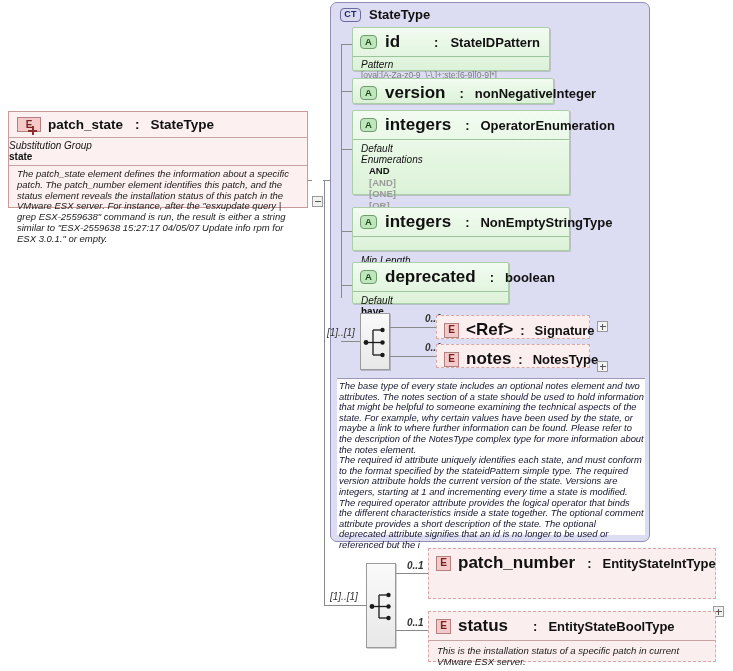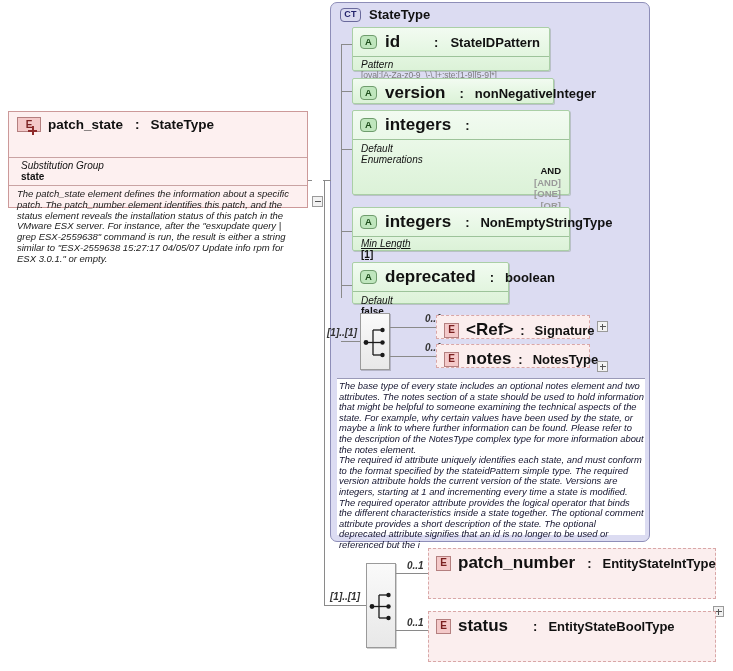--- a/index.html
+++ b/index.html
@@ -36,21 +36,21 @@
   .etype{font-size:13px;font-weight:bold;color:#111;white-space:nowrap;}
 
   
   .attrbox{background:linear-gradient(180deg,#f2fbf1 0%,#e4f6e1 60%,#dcf2d8 100%);
            border:1px solid #aacfa6;box-sizing:border-box;
            border-radius:2px;box-shadow:1px 1px 0 rgba(120,140,120,.35);}
   .attrbox .title-row{padding:4px 9px 4px 7px;gap:8px;}
   .attrbox .propgrid{border-top:1px solid #9dc39a;color:#111;}
   .attrbox .propgrid .k{font-style:italic;min-width:70px;}
   .attrbox .propgrid .v{font-weight:bold;}
-  .enumlist{font-size:9.5px;color:#9a9a9a;font-weight:bold;line-height:11.5px;text-align:right;}
+  .enumlist{font-size:9.5px;color:#9a9a9a;font-weight:bold;line-height:11.5px;}
   .enumlist .first{color:#111;}
 
   
   .ct-container{background:#dcdcf2;border:1px solid #8e8eb8;border-radius:7px;
                 box-sizing:border-box;}
   .ct-label{font-size:13px;font-weight:bold;color:#111;}
 
   .inner-white{background:#ffffff;box-sizing:border-box;}
 
   
@@ -58,21 +58,21 @@
           border:1px solid #9a9a9a;box-sizing:border-box;
           box-shadow:1px 1px 0 rgba(0,0,0,.18);}
 
   
   .expander{width:11px;height:11px;background:#f2f2f2;border:1px solid #9a9a9a;
             box-sizing:border-box;position:relative;}
   .expander:before{content:"";position:absolute;left:1.5px;top:4px;width:6px;height:1px;background:#555;}
   .expander.plus:after{content:"";position:absolute;top:1.5px;left:4px;height:6px;width:1px;background:#555;}
 
   .card-label{font-size:10px;font-style:italic;font-weight:bold;color:#333;}
-  .occ{font-size:10px;font-style:italic;font-weight:bold;color:#333;}
+  .occ{font-size:10px;font-style:italic;font-weight:normal;color:#333;}
 
   .line{background:#8a8a8a;}
   .vline{width:1px;}
   .hline{height:1px;}
 </style>
 </head>
 <body>
 
 <div class="abs ct-container" style="left:330px;top:2px;width:320px;height:540px;"></div>
 
@@ -86,40 +86,41 @@
 <div class="abs line hline" style="left:341px;top:44px;width:11px;"></div>
 <div class="abs attrbox" style="left:352px;top:27px;width:198px;height:44px;">
   <div class="title-row">
     <span class="badge badge-a">A</span>
     <span class="ename">id</span>
     <span class="etype" style="margin-left:auto;margin-right:4px;">:</span>
     <span class="etype">StateIDPattern</span>
   </div>
   <div class="propgrid" style="padding-top:2px;">
     <span class="k" style="min-width:34px;">Pattern</span>
-    <span class="v" style="font-weight:normal;font-size:8.6px;color:#7c7c7c;letter-spacing:-0.1px;">[oval:[A-Za-z0-9_\-\.]+:ste:[1-9][5-9]*]</span>
+    <span class="v" style="font-weight:normal;font-size:8.6px;color:#7c7c7c;letter-spacing:-0.1px;">[oval:[A-Za-z0-9_\-\.]+:ste:[6-9][0-9]*]</span>
   </div>
 </div>
 
 <div class="abs line hline" style="left:341px;top:91px;width:11px;"></div>
 <div class="abs attrbox" style="left:352px;top:78px;width:202px;height:26px;">
   <div class="title-row" style="padding-top:4px;">
     <span class="badge badge-a">A</span>
     <span class="ename">version</span>
     <span class="etype" style="margin-left:6px;margin-right:3px;">:</span>
     <span class="etype">nonNegativeInteger</span>
   </div>
 </div>
 
 <div class="abs line hline" style="left:341px;top:149px;width:11px;"></div>
 <div class="abs attrbox" style="left:352px;top:110px;width:218px;height:85px;">
   <div class="title-row" style="padding-top:4px;">
     <span class="badge badge-a">A</span>
     <span class="ename">integers</span>
     <span class="etype" style="margin-left:6px;margin-right:3px;">:</span>
+    <span class="etype">OperatorEnumeration</span>
   </div>
   <div class="propgrid" style="padding-top:3px;">
     <div style="display:flex;flex-direction:column;">
       <span class="k">Default</span>
       <span class="k">Enumerations</span>
     </div>
     <div class="enumlist" style="margin-left:8px;">
       <div class="first">AND</div>
       <div>[AND]</div>
       <div>[ONE]</div>
@@ -130,37 +131,37 @@
 </div>
 
 <div class="abs line hline" style="left:341px;top:231px;width:11px;"></div>
 <div class="abs attrbox" style="left:352px;top:207px;width:218px;height:44px;">
   <div class="title-row" style="padding-top:4px;">
     <span class="badge badge-a">A</span>
     <span class="ename">integers</span>
     <span class="etype" style="margin-left:6px;margin-right:3px;">:</span>
     <span class="etype">NonEmptyStringType</span>
   </div>
-  <div class="propgrid" style="padding-top:1px;text-decoration:underline;">
+  <div class="propgrid" style="padding-top:18px;">
     <span class="k" style="min-width:62px;">Min Length</span>
     <span class="v">[1]</span>
   </div>
 </div>
 
 <div class="abs line hline" style="left:341px;top:285px;width:11px;"></div>
 <div class="abs attrbox" style="left:352px;top:262px;width:157px;height:42px;">
   <div class="title-row" style="padding-top:4px;">
     <span class="badge badge-a">A</span>
     <span class="ename">deprecated</span>
     <span class="etype" style="margin-left:6px;margin-right:3px;">:</span>
     <span class="etype">boolean</span>
   </div>
   <div class="propgrid" style="padding-top:3px;">
     <span class="k" style="min-width:40px;">Default</span>
-    <span class="v">false</span>
+    <span class="v">have</span>
   </div>
 </div>
 
 <div class="abs line hline" style="left:341px;top:341px;width:19px;"></div>
 <div class="abs occ" style="left:327px;top:327px;">[1]..[1]</div>
 
 <div class="abs seqbox" style="left:360px;top:313px;width:30px;height:57px;">
   <svg width="30" height="57" viewBox="0 0 30 57">
     <circle cx="5" cy="28.5" r="2.4" fill="#1a1a1a"></circle>
     <line x1="7" y1="28.5" x2="12" y2="28.5" stroke="#1a1a1a" stroke-width="1.3"></line>
@@ -202,21 +203,21 @@
 <div class="abs" style="left:339px;top:381px;width:305px;font-style:italic;font-size:9.4px;line-height:10.6px;color:#13132e;white-space:pre-line;">The base type of every state includes an optional notes element and two attributes. The notes section of a state should be used to hold information that might be helpful to someone examining the technical aspects of the state. For example, why certain values have been used by the state, or maybe a link to where further information can be found. Please refer to the description of the NotesType complex type for more information about the notes element.
 The required id attribute uniquely identifies each state, and must conform to the format specified by the stateidPattern simple type. The required version attribute holds the current version of the state. Versions are integers, starting at 1 and incrementing every time a state is modified. The required operator attribute provides the logical operator that binds the different characteristics inside a state together. The optional comment attribute provides a short description of the state. The optional deprecated attribute signifies that an id is no longer to be used or referenced but the i</div>
 
 <div class="abs elembox solid" style="left:8px;top:111px;width:300px;height:97px;">
   <div class="title-row" style="padding:5px 8px;">
     <span class="badge badge-e" style="width:24px;gap:3px;">E</span>
     <span class="ename" style="font-size:13.5px;">patch_state</span>
     <span class="etype" style="font-size:13.5px;margin-left:5px;margin-right:4px;">:</span>
     <span class="etype" style="font-size:13.5px;">StateType</span>
   </div>
-  <div class="propgrid" style="padding:2px 8px 3px 12px;margin-top:20px;">
+  <div class="propgrid" style="padding:2px 8px 3px 0;">
     <span class="k" style="min-width:88px;">Substitution Group</span>
     <span class="v">state</span>
   </div>
   <div class="doc" style="font-size:9.5px;line-height:10.8px;padding:3px 8px;">The patch_state element defines the information about a specific patch. The patch_number element identifies this patch, and the status element reveals the installation status of this patch in the VMware ESX server. For instance, after the "esxupdate query | grep ESX-2559638" command is run, the result is either a string similar to "ESX-2559638 15:27:17 04/05/07 Update info rpm for ESX 3.0.1." or empty.</div>
 </div>
 
 <div class="abs" style="left:28px;top:121px;">
   <span class="plusmark"></span>
 </div>
 
@@ -257,13 +258,14 @@
 
 <div class="abs line hline" style="left:396px;top:630px;width:32px;"></div>
 <div class="abs card-label" style="left:407px;top:617px;">0..1</div>
 <div class="abs elembox" style="left:428px;top:611px;width:288px;height:51px;">
   <div class="title-row" style="padding:4px 7px;">
     <span class="badge badge-e">E</span>
     <span class="ename">status</span>
     <span class="etype" style="margin-left:18px;margin-right:4px;">:</span>
     <span class="etype">EntityStateBoolType</span>
   </div>
+  <div class="doc" style="font-size:9.6px;line-height:11px;">This is the installation status of a specific patch in current VMware ESX server.</div>
 </div>
 
 </body></html>

